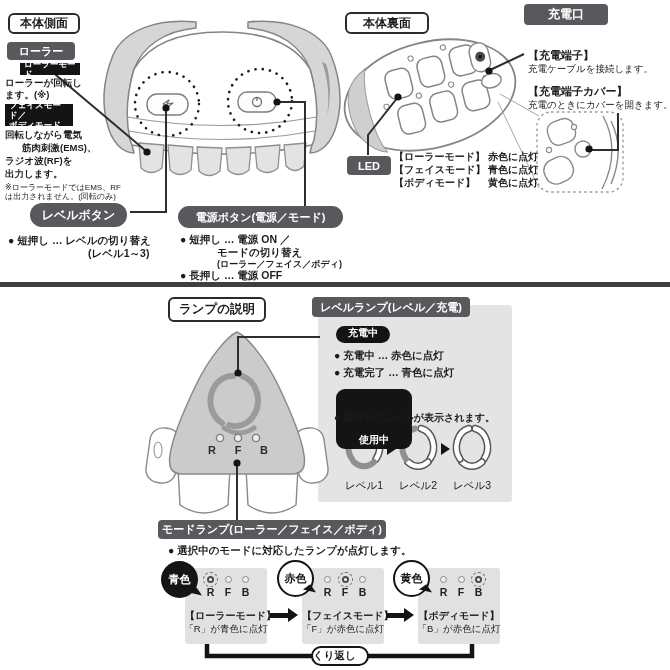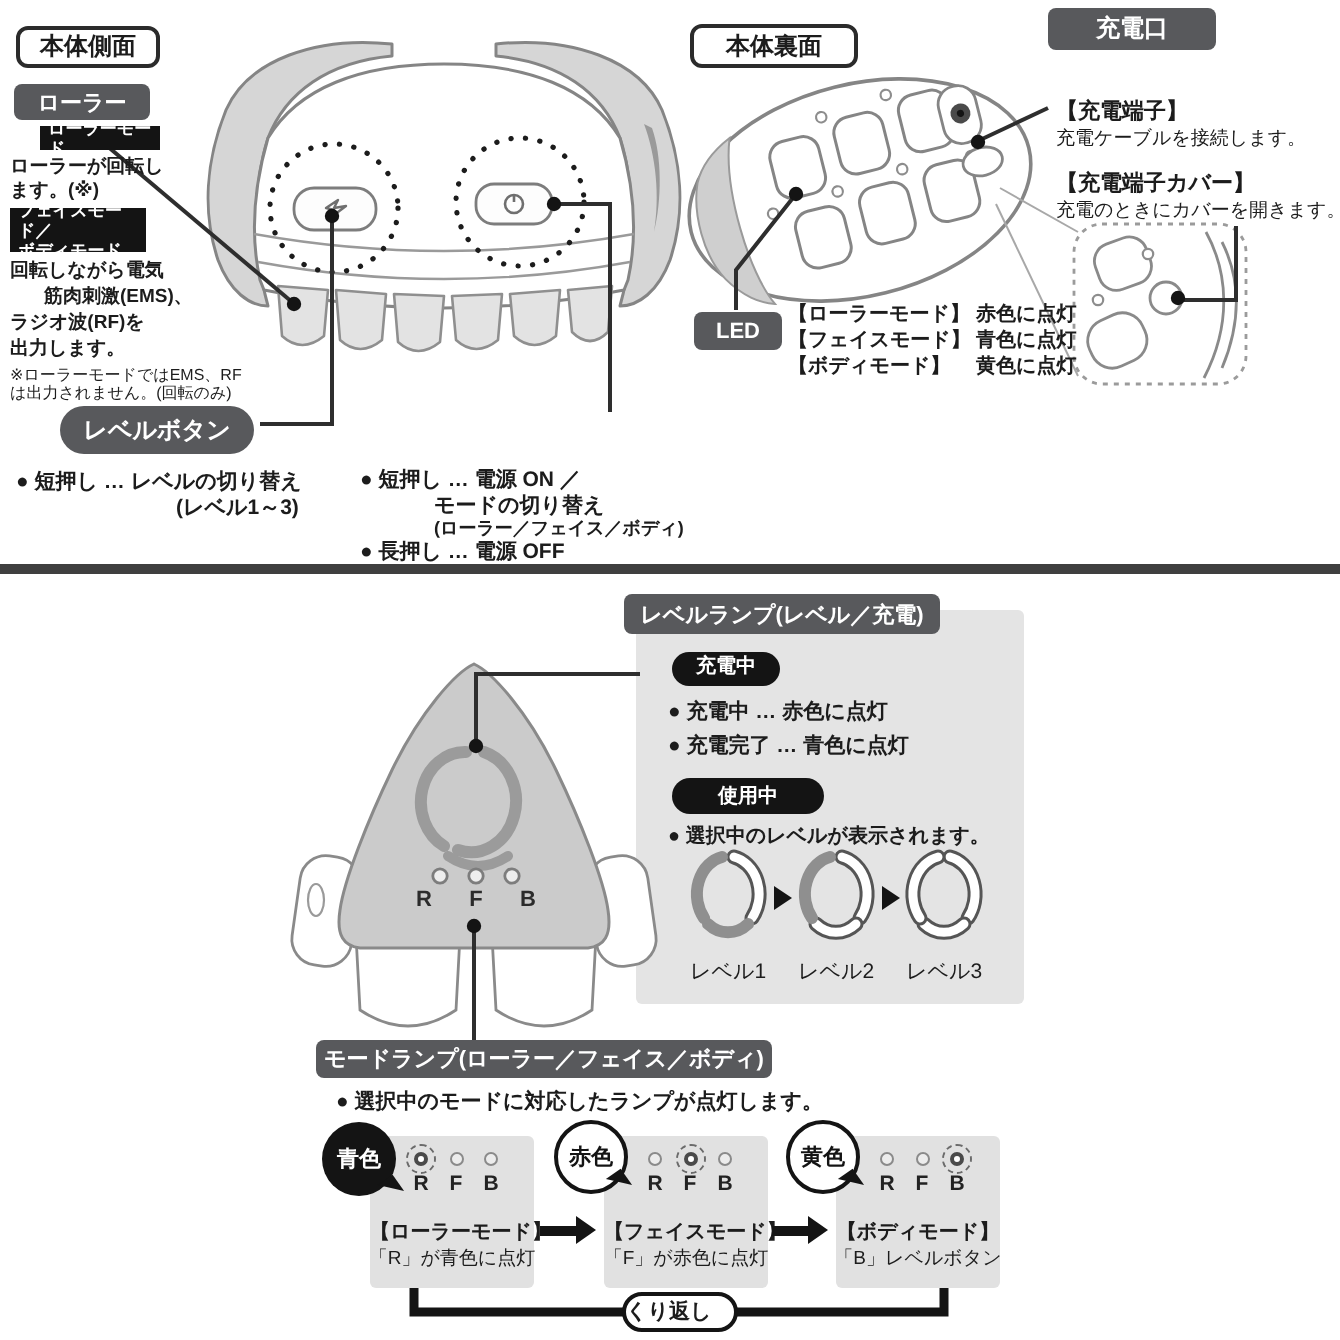--- a/index.html
+++ b/index.html
@@ -199,20 +199,23 @@
   <div class="t f95 b" style="left:5px;top:168px;">出力します。</div>
   <div class="t f8" style="left:5px;top:182px;">※ローラーモードではEMS、RF</div>
   <div class="t f8" style="left:5px;top:191px;">は出力されません。(回転のみ)</div>
 
   <div class="gbadge pill f12" style="left:30px;top:203px;width:97px;height:24px;">
       <span>レベルボタン</span>
     </div>
   <div class="t f105 b" style="left:8px;top:234px;">● 短押し … レベルの切り替え</div>
   <div class="t f105 b" style="left:88px;top:247px;">(レベル1～3)</div>
 
+  <div class="gbadge pill f11" style="left:178px;top:206px;width:165px;height:22px;">
+      <span>電源ボタン(電源／モード)</span>
+    </div>
   <div class="t f105 b" style="left:180px;top:233px;">● 短押し … 電源 ON ／</div>
   <div class="t f105 b" style="left:217px;top:246px;">モードの切り替え</div>
   <div class="t f9 b" style="left:217px;top:258px;">(ローラー／フェイス／ボディ)</div>
   <div class="t f105 b" style="left:180px;top:269px;">● 長押し … 電源 OFF</div>
 
   <div class="obox f12" style="left:345px;top:12px;width:84px;height:22px;">
       <span>本体裏面</span>
     </div>
   <div class="gbadge f12" style="left:524px;top:4px;width:84px;height:21px;">
       <span>充電口</span>
@@ -293,37 +296,40 @@
     <path d="M25,5.5 A16 19 0 0 1 34,36" fill="none" stroke="#555" stroke-width="7.5" stroke-linecap="round"></path>
     <path d="M25,5.5 A16 19 0 0 1 34,36" fill="none" stroke="#fff" stroke-width="4.5" stroke-linecap="round"></path>
     <path d="M32,39 A16 19 0 0 1 12,39" fill="none" stroke="#555" stroke-width="7.5" stroke-linecap="round"></path>
     <path d="M32,39 A16 19 0 0 1 12,39" fill="none" stroke="#fff" stroke-width="4.5" stroke-linecap="round"></path>
     <path d="M10,36 A16 19 0 0 1 19,5.5" fill="none" stroke="#555" stroke-width="7.5" stroke-linecap="round"></path>
     <path d="M10,36 A16 19 0 0 1 19,5.5" fill="none" stroke="#fff" stroke-width="4.5" stroke-linecap="round"></path>
   </svg>
   <div class="ring-arrow" style="left:387px;top:443px;"></div>
   <div class="ring-arrow" style="left:441px;top:443px;"></div>
 
+  <div class="obox" style="left:168px;top:297px;width:98px;height:25px;font-size:12.5px;">
+      <span>ランプの説明</span>
+    </div>
 
   <div class="t b" style="left:208px;top:444px;width:60px;display:flex;justify-content:space-between;font-size:11px;color:#2b2b2b;">
     <span>R</span>
     <span>F</span>
     <span>B</span>
   </div>
 
   <div class="gbadge f11" style="left:312px;top:297px;width:158px;height:20px;z-index:2;">
       <span>レベルランプ(レベル／充電)</span>
     </div>
   <div class="bpill" style="left:336px;top:326px;width:54px;height:17px;">
       <span>充電中</span>
     </div>
   <div class="t f105 b" style="left:334px;top:349px;">● 充電中 … 赤色に点灯</div>
   <div class="t f105 b" style="left:334px;top:366px;">● 充電完了 … 青色に点灯</div>
   <div class="bpill" style="left:336px;top:389px;">
-      <span style="padding:2px 23px;">使用中</span>
+      <span style="padding:2px 23px;margin-top:42px;">使用中</span>
     </div>
   <div class="t f10 b" style="left:334px;top:411px;">● 選択中のレベルが表示されます。</div>
   <div class="t f105" style="left:340px;top:479px;width:48px;text-align:center;">レベル1</div>
   <div class="t f105" style="left:394px;top:479px;width:48px;text-align:center;">レベル2</div>
   <div class="t f105" style="left:448px;top:479px;width:48px;text-align:center;">レベル3</div>
 
   <div class="gbadge f11" style="left:158px;top:520px;width:228px;height:19px;">
       <span>モードランプ(ローラー／フェイス／ボディ)</span>
     </div>
   <div class="t f105 b" style="left:168px;top:544px;">● 選択中のモードに対応したランプが点灯します。</div>
@@ -399,21 +405,21 @@
       <span class="led-col">
           <span class="dotbox">
             <span class="burst">
               <span class="led-dot"></span>
             </span>
           </span>
           <span class="led-letter">B</span>
         </span>
     </div>
     <div class="mode-name">【ボディモード】</div>
-    <div class="mode-desc">「B」レベルボタン</div>
+    <div class="mode-desc">「B」が赤色に点灯</div>
   </div>
 
   <div class="bubble dark" style="left:161px;top:561px;">
       <span>青色</span>
     </div>
   <div class="bubble light" style="left:277px;top:560px;">
       <span>赤色</span>
     </div>
   <div class="bubble light" style="left:393px;top:560px;">
       <span>黄色</span>

